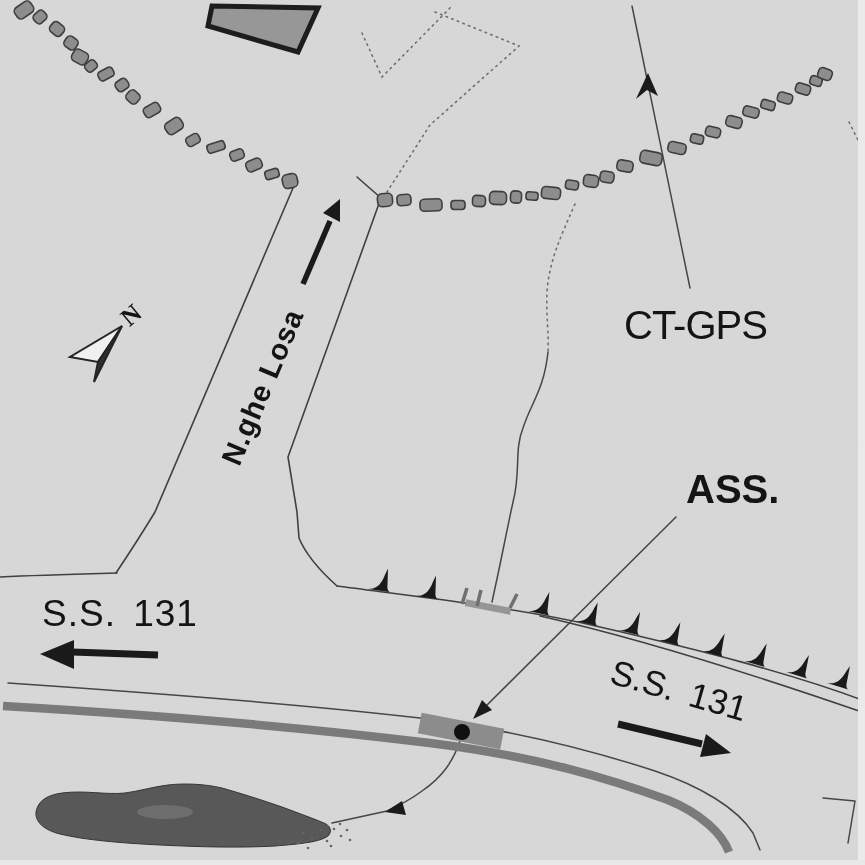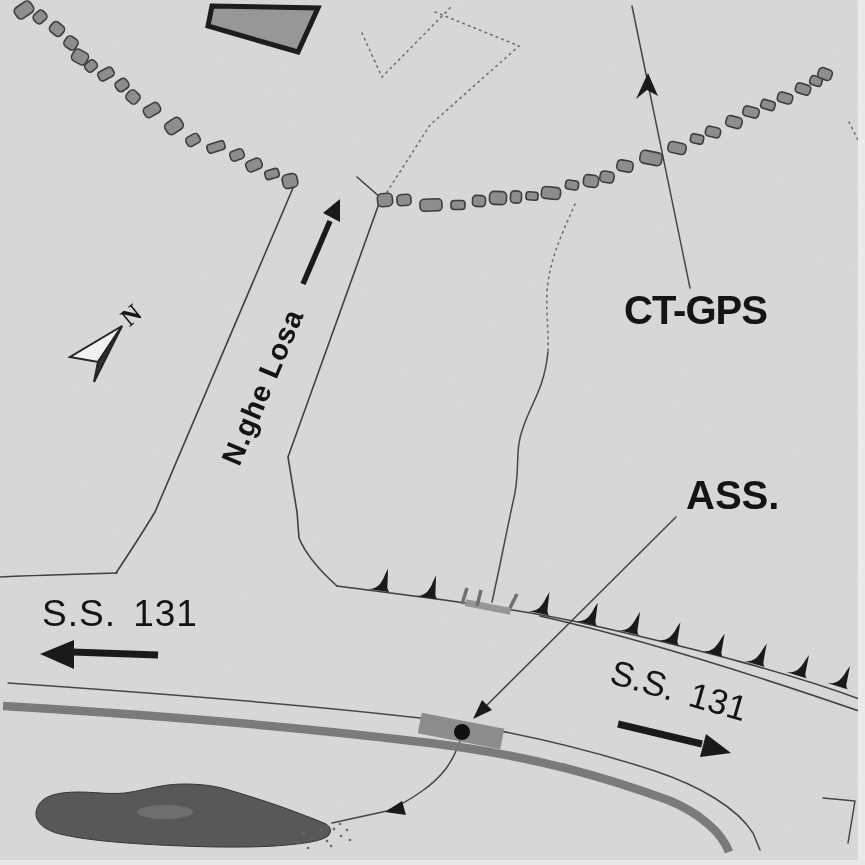--- a/index.html
+++ b/index.html
@@ -6,22 +6,22 @@
   .stage{
     position:relative;width:865px;height:865px;overflow:hidden;
     background:#d8d8d8;
     font-family:"Liberation Sans",sans-serif;
     color:#151515;
   }
   .stage svg{position:absolute;left:0;top:0;}
   .edge-strip-right{position:absolute;right:0;top:0;width:7px;height:100%;background:#eaeaea;}
   .edge-strip-bottom{position:absolute;left:0;bottom:0;width:100%;height:5px;background:#e8e8e8;}
   .lbl{position:absolute;white-space:nowrap;color:#141414;line-height:1;}
-  .lbl-ctgps{left:624px;top:290px;font-size:40px;font-weight:bold;letter-spacing:-1px;}
-  .lbl-ass{left:686px;top:469px;font-size:40px;font-weight:bold;margin-top:6px;}
+  .lbl-ctgps{left:624px;top:305px;font-size:40px;font-weight:normal;letter-spacing:-1px;}
+  .lbl-ass{left:686px;top:469px;font-size:40px;font-weight:bold;}
   .lbl-nghe{left:263px;top:387px;transform:translate(-50%,-50%) rotate(-67deg);font-size:29px;font-weight:bold;letter-spacing:1px;}
   .lbl-ss-left{left:42px;top:595px;font-size:37px;letter-spacing:1px;word-spacing:6px;}
   .lbl-ss-right{left:679px;top:690px;transform:translate(-50%,-50%) rotate(16deg);font-size:35px;word-spacing:6px;}
   .lbl-north{left:131px;top:315px;transform:translate(-50%,-50%) rotate(-40deg);
              font-family:"Liberation Serif",serif;font-weight:bold;font-size:25px;}
   .thin{fill:none;stroke:#454545;stroke-width:1.5;stroke-linecap:round;stroke-linejoin:round;}
   .road{fill:none;stroke:#3f3f3f;stroke-width:1.6;stroke-linecap:round;stroke-linejoin:round;}
   .dotted{fill:none;stroke:#6e6e6e;stroke-width:1.6;stroke-dasharray:1.5 4.5;stroke-linecap:round;}
   .band{fill:none;stroke:#7a7a7a;stroke-width:8.5;stroke-linecap:butt;}
   .ink{fill:#181818;stroke:none;}

